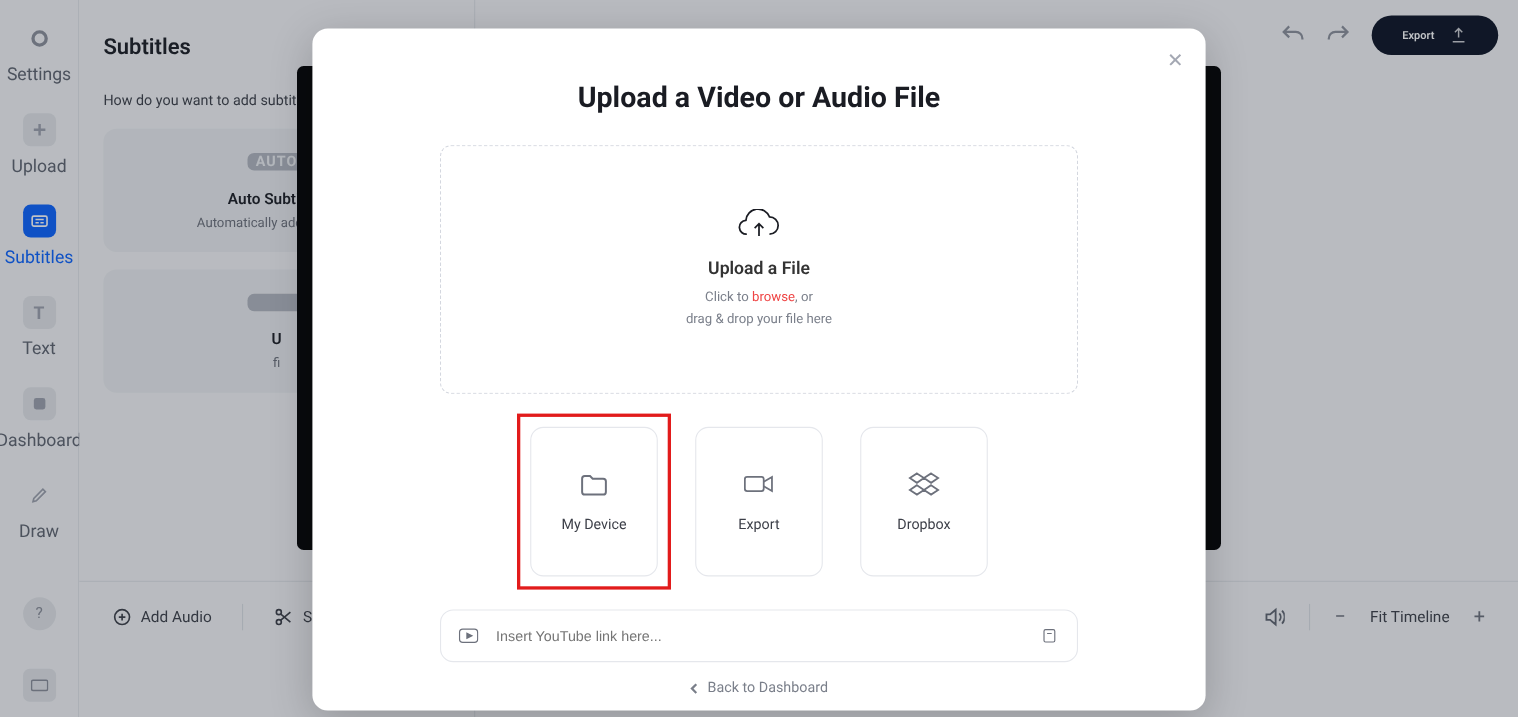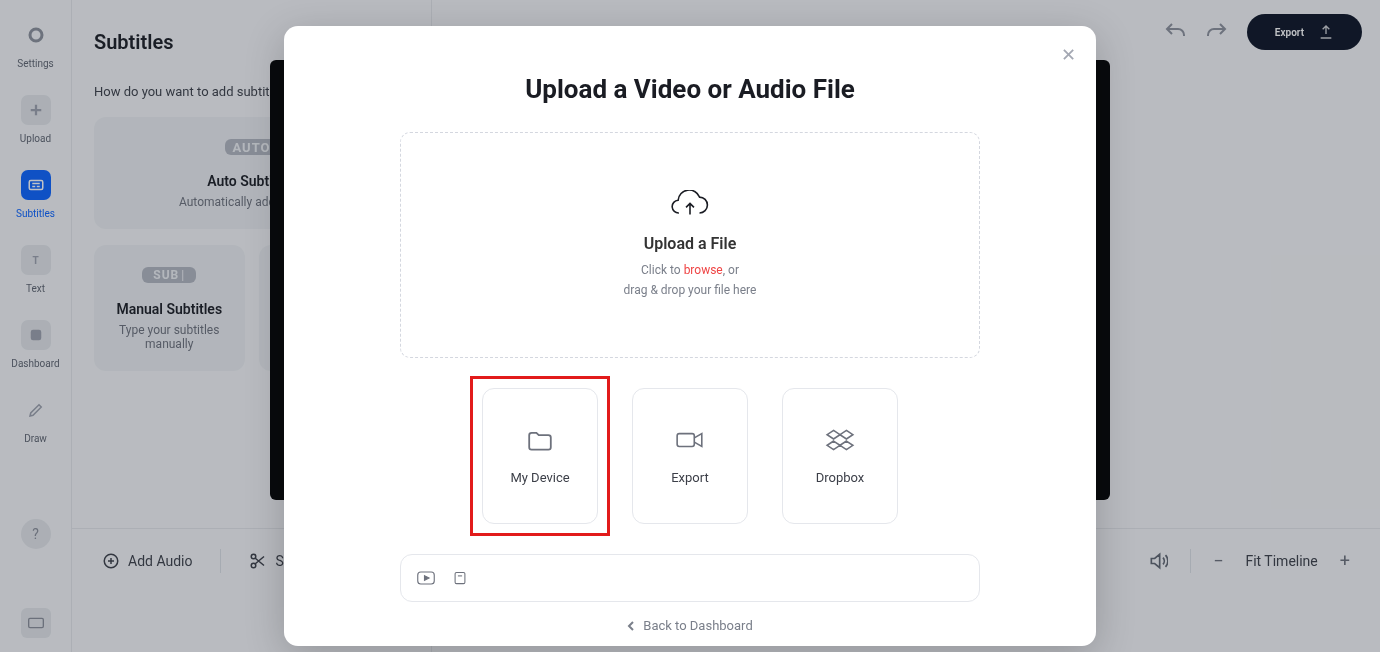--- a/index.html
+++ b/index.html
@@ -27,21 +27,21 @@
     padding-top: 20px;
   }
   .rail-item {
     display: flex;
     flex-direction: column;
     align-items: center;
     margin-bottom: 26px;
     cursor: pointer;
     width: 100%;
     color: #5f6470;
-    font-size: 10px;
+    font-size: 16px;
   }
   .rail-icon {
     width: 30px;
     height: 30px;
     border-radius: 7px;
     display: flex;
     align-items: center;
     justify-content: center;
     margin-bottom: 8px;
   }
@@ -239,28 +239,20 @@
   <div class="side-title">Subtitles</div>
   <div class="side-question">How do you want to add subtitles?</div>
 
   <div class="card">
     <div class="card-icon">AUTO</div>
     <div class="card-title">Auto Subtitles</div>
     <div class="card-sub">Automatically add subtitles</div>
   </div>
 
   <div class="cards-row">
-    <div class="card">
-      <div class="card-icon" style="font-size:12px">
-        <span>SUB</span>
-          <span style="margin-left:2px;font-weight:400">|</span>
-      </div>
-      <div class="card-title">Manual Subtitles</div>
-      <div class="card-sub">Type your subtitles manually</div>
-    </div>
     <div class="card" style="overflow:hidden">
       <div class="card-icon">&nbsp;</div>
       <div class="card-title">U</div>
       <div class="card-sub">fi</div>
     </div>
   </div>
 </div>
 
 <div class="canvas-dark"></div>
 
@@ -352,20 +344,21 @@
         </svg>
       <span>Dropbox</span>
     </div>
   </div>
 
   <div class="yt-input">
     <svg viewBox="0 0 24 18" fill="none" stroke="currentColor" stroke-width="1.5">
         <rect x="1" y="1" width="22" height="16" rx="4"></rect>
         <path d="M10 6l6 3-6 3V6z" fill="currentColor"></path>
       </svg>
+    <input type="text" placeholder="Insert YouTube link here..." style="">
     <svg viewBox="0 0 18 20" fill="none" stroke="currentColor" stroke-width="1.5">
         <rect x="2" y="2" width="14" height="16" rx="2"></rect>
         <path d="M6 7h6"></path>
       </svg>
   </div>
 
   <div class="back-link">
     <svg width="8" height="12" viewBox="0 0 8 12" fill="none" stroke="currentColor" stroke-width="2">
         <path d="M6 2L2 6l4 4"></path>
       </svg>

